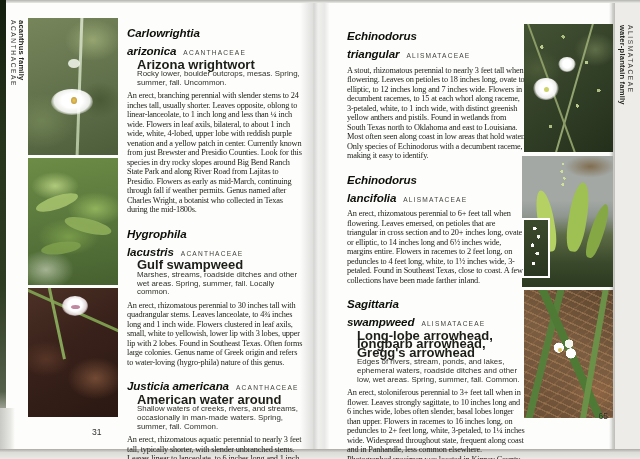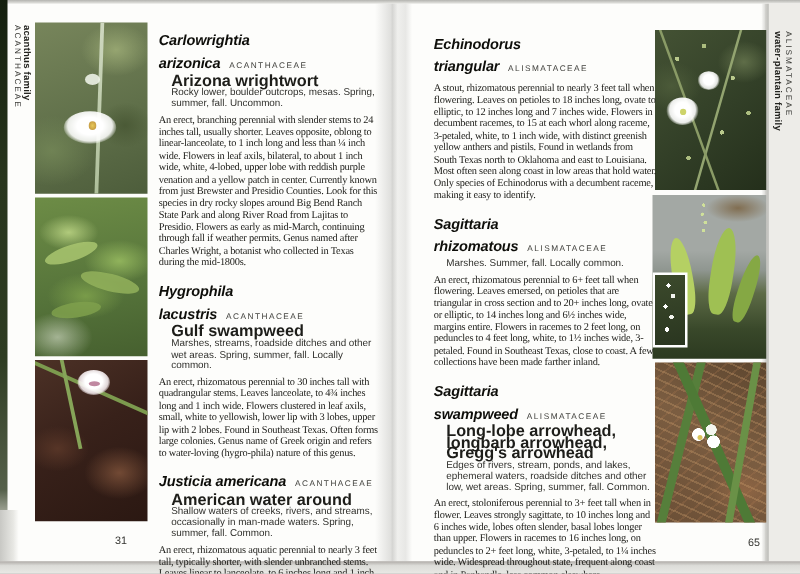--- a/index.html
+++ b/index.html
@@ -38,21 +38,21 @@
   .species{display:inline;font-family:Liberation Sans, sans-serif;
     font-style:italic;font-weight:bold;font-size:11.6px;letter-spacing:-.1px;color:#0e0e0a;}
   .fam{font-size:6.6px;letter-spacing:1.2px;color:#42423e;margin-left:7px;white-space:nowrap;}
   .common{font-size:13px;font-weight:bold;color:#1d1d19;margin:1.5px 0 0 10px;line-height:8.6px;}
   .habitat{font-size:7.9px;color:#30302c;margin:1px 0 0 10px;line-height:8.8px;}
   .desc{font-family:"Liberation Serif",serif;font-size:8.3px;line-height:9.5px;
     letter-spacing:-.18px;color:#1c1c18;margin:3.5px 0 0 0;text-align:left;}
 
   .pagenum{position:absolute;font-size:8.6px;color:#33332f;}
   .pagenum-left{left:92px;top:427px;}
-  .pagenum-right{left:520px;width:88px;top:429px;text-align:right;}
+  .pagenum-right{left:520px;width:88px;top:411px;text-align:right;}
 
   
   .photo{position:absolute;overflow:hidden;}
   .ph{position:absolute;}
 
   .ph-l1{left:28px;top:18px;width:90px;height:137px;
     background:
       radial-gradient(ellipse 40px 30px at 72% 16%,rgba(160,175,120,.8),rgba(160,175,120,0) 70%),
       radial-gradient(ellipse 50px 40px at 15% 75%,rgba(120,140,90,.7),rgba(120,140,90,0) 70%),
       radial-gradient(ellipse 30px 26px at 80% 60%,rgba(70,85,50,.8),rgba(70,85,50,0) 70%),
@@ -230,22 +230,21 @@
       <p class="desc">An erect, rhizomatous aquatic perennial to nearly 3 feet tall, typically shorter, with slender unbranched stems. Leaves linear to lanceolate, to 6 inches long and 1 inch wide. Flowers in spikes extended on peduncles arising from leaf axils, 1 inch wide, white, upper lobe often tinged pink, lower lobe often with purple spots. Forms colonies covering large areas in shallow waters and extending out of main water channel to adjacent banks. Found throughout central portion of state.</p>
     </article>
   </div>
 
   <div class="col col-right">
     <article class="entry">
       <h2 class="species">Echinodorus triangular</h2><span class="fam">ALISMATACEAE</span>
       <p class="desc">A stout, rhizomatous perennial to nearly 3 feet tall when flowering. Leaves on petioles to 18 inches long, ovate to elliptic, to 12 inches long and 7 inches wide. Flowers in decumbent racemes, to 15 at each whorl along raceme, 3-petaled, white, to 1 inch wide, with distinct greenish yellow anthers and pistils. Found in wetlands from South Texas north to Oklahoma and east to Louisiana. Most often seen along coast in low areas that hold water. Only species of Echinodorus with a decumbent raceme, making it easy to identify.</p>
     </article>
     <article class="entry">
-      <h2 class="species">Sagittaria rhizomatous</h2><span class="fam">ALISMATACEAE</span>
-      <div class="habitat">Marshes. Summer, fall. Locally common.</div>
+      <h2 class="species">Echinodorus lancifolia</h2><span class="fam">ALISMATACEAE</span>
       <p class="desc">An erect, rhizomatous perennial to 6+ feet tall when flowering. Leaves emersed, on petioles that are triangular in cross section and to 20+ inches long, ovate or elliptic, to 14 inches long and 6½ inches wide, margins entire. Flowers in racemes to 2 feet long, on peduncles to 4 feet long, white, to 1½ inches wide, 3-petaled. Found in Southeast Texas, close to coast. A few collections have been made farther inland.</p>
     </article>
     <article class="entry">
       <h2 class="species">Sagittaria swampweed</h2><span class="fam">ALISMATACEAE</span>
       <div class="common">Long-lobe arrowhead, longbarb arrowhead, Gregg's arrowhead</div>
       <div class="habitat">Edges of rivers, stream, ponds, and lakes, ephemeral waters, roadside ditches and other low, wet areas. Spring, summer, fall. Common.</div>
       <p class="desc">An erect, stoloniferous perennial to 3+ feet tall when in flower. Leaves strongly sagittate, to 10 inches long and 6 inches wide, lobes often slender, basal lobes longer than upper. Flowers in racemes to 16 inches long, on peduncles to 2+ feet long, white, 3-petaled, to 1¼ inches wide. Widespread throughout state, frequent along coast and in Panhandle, less common elsewhere. Photographed specimen was located in Kinney County.</p>
     </article>
   </div>
 

